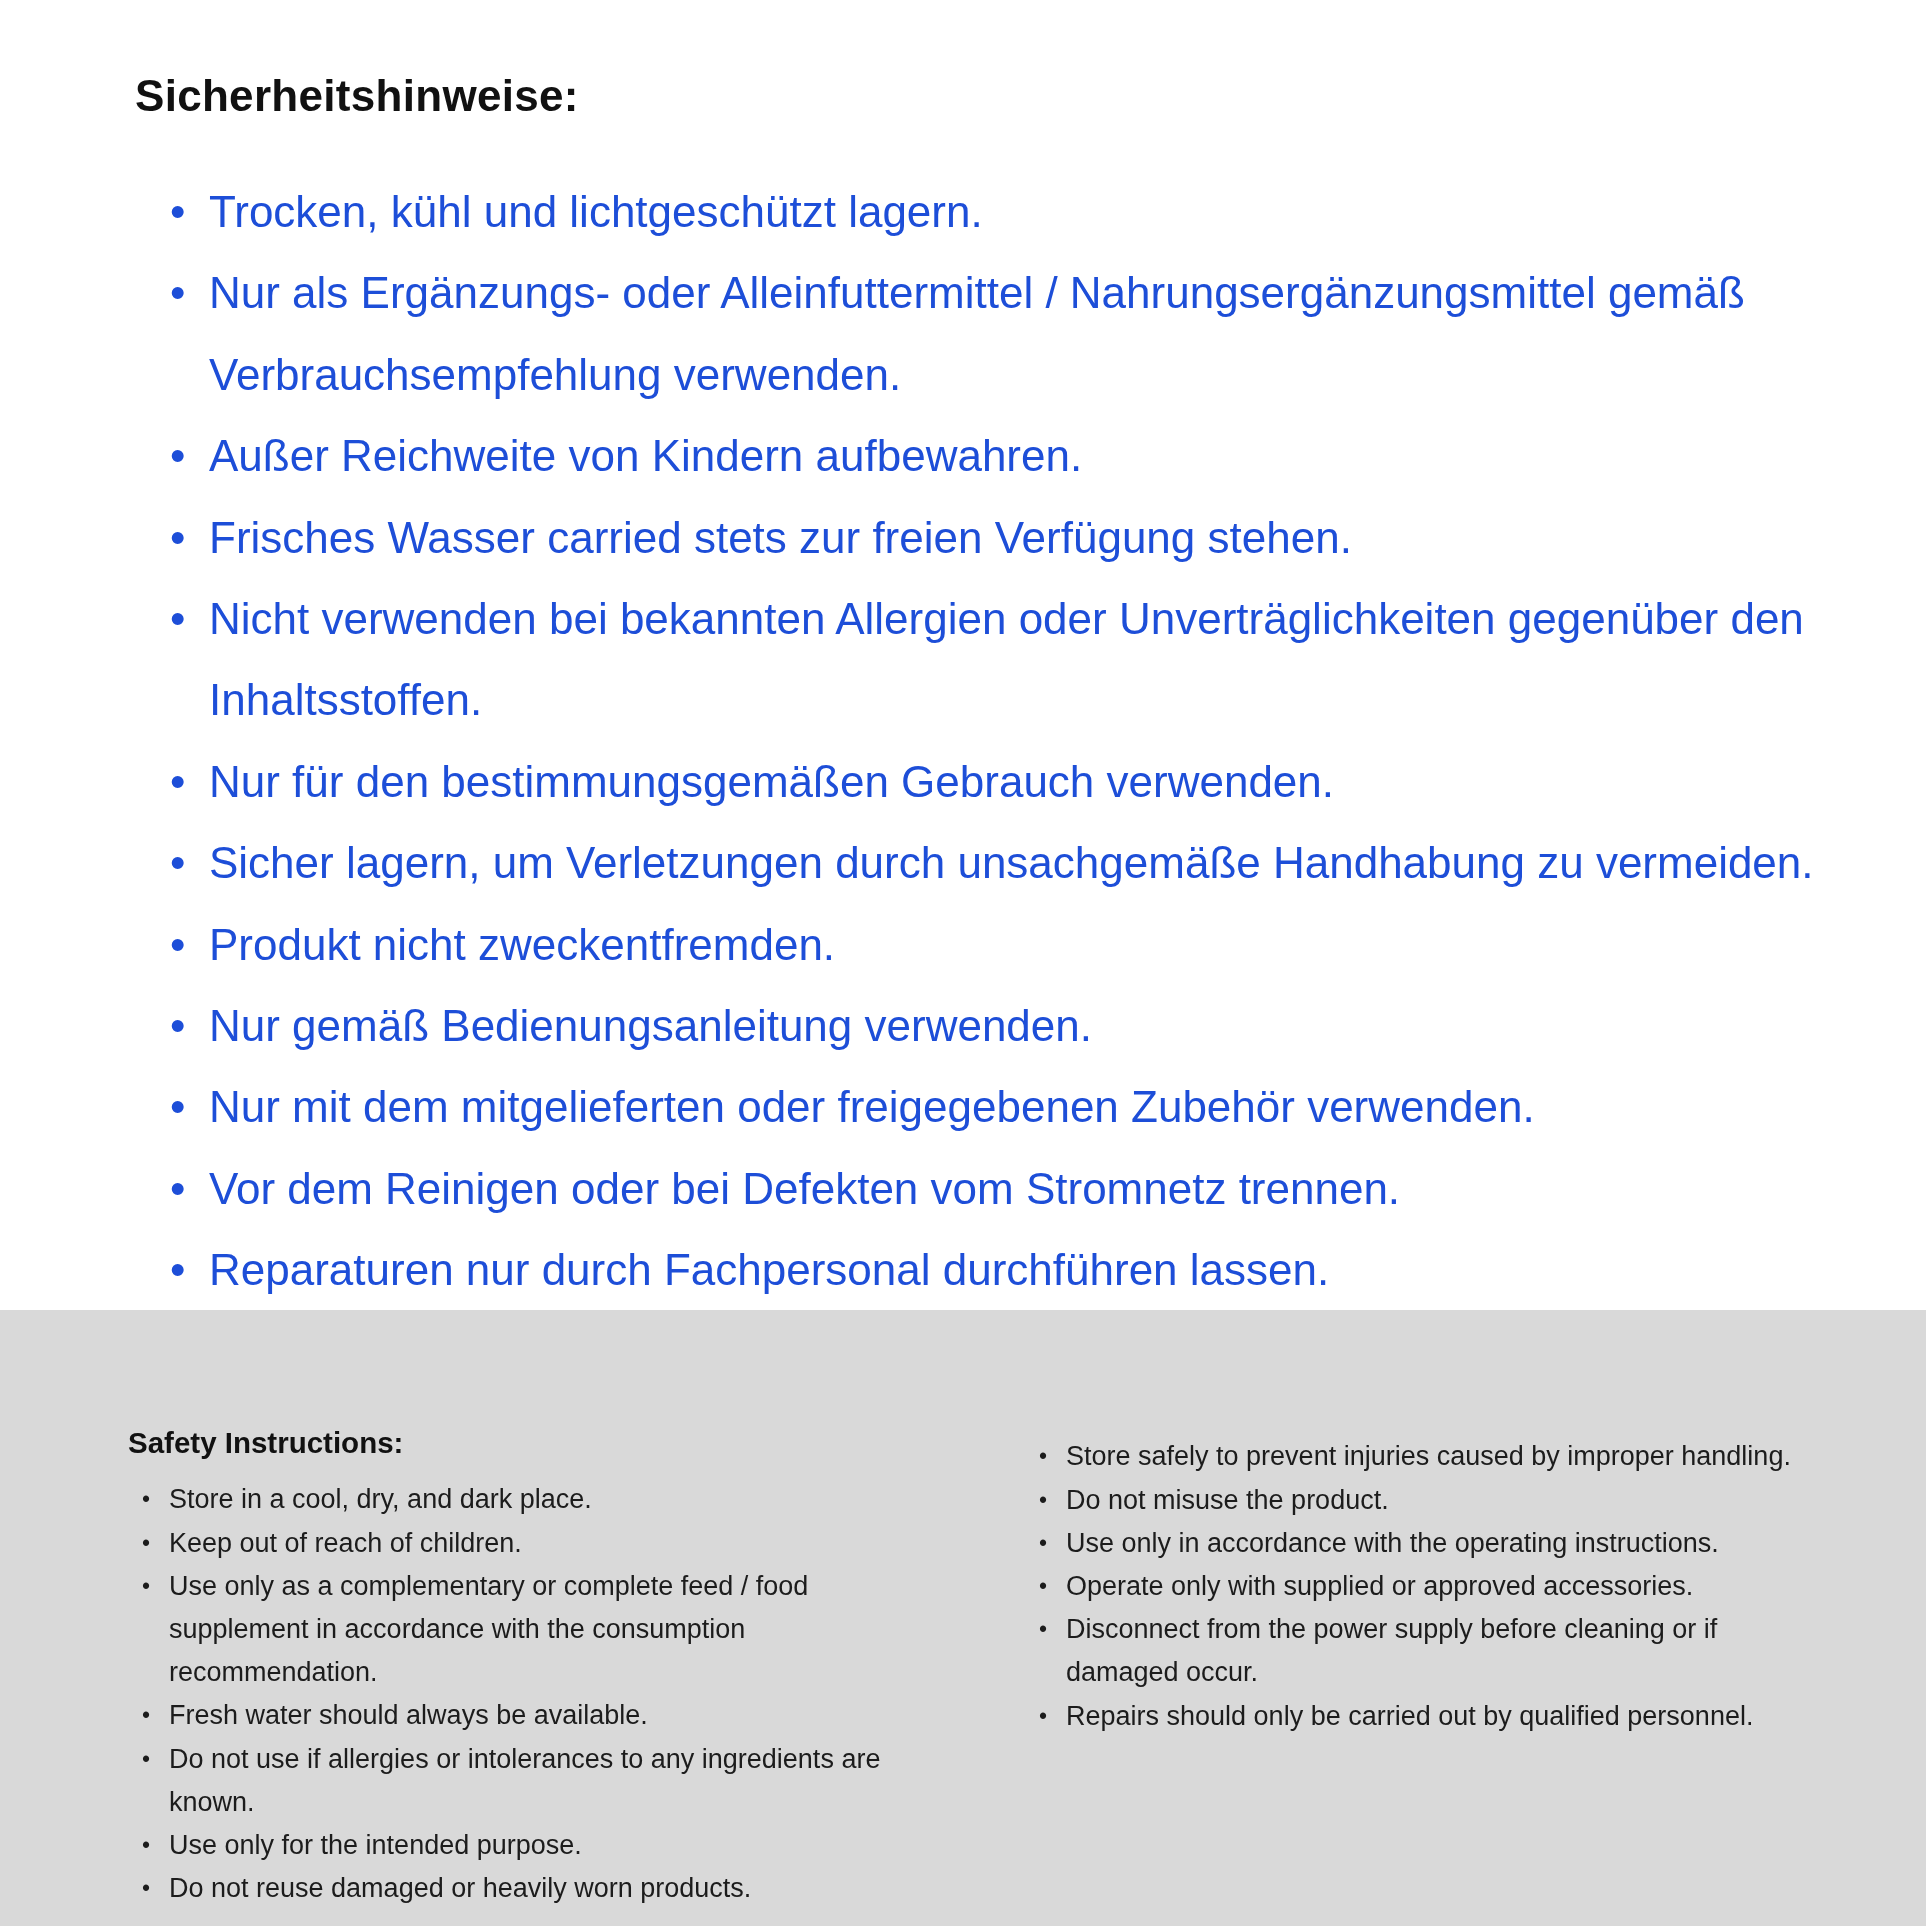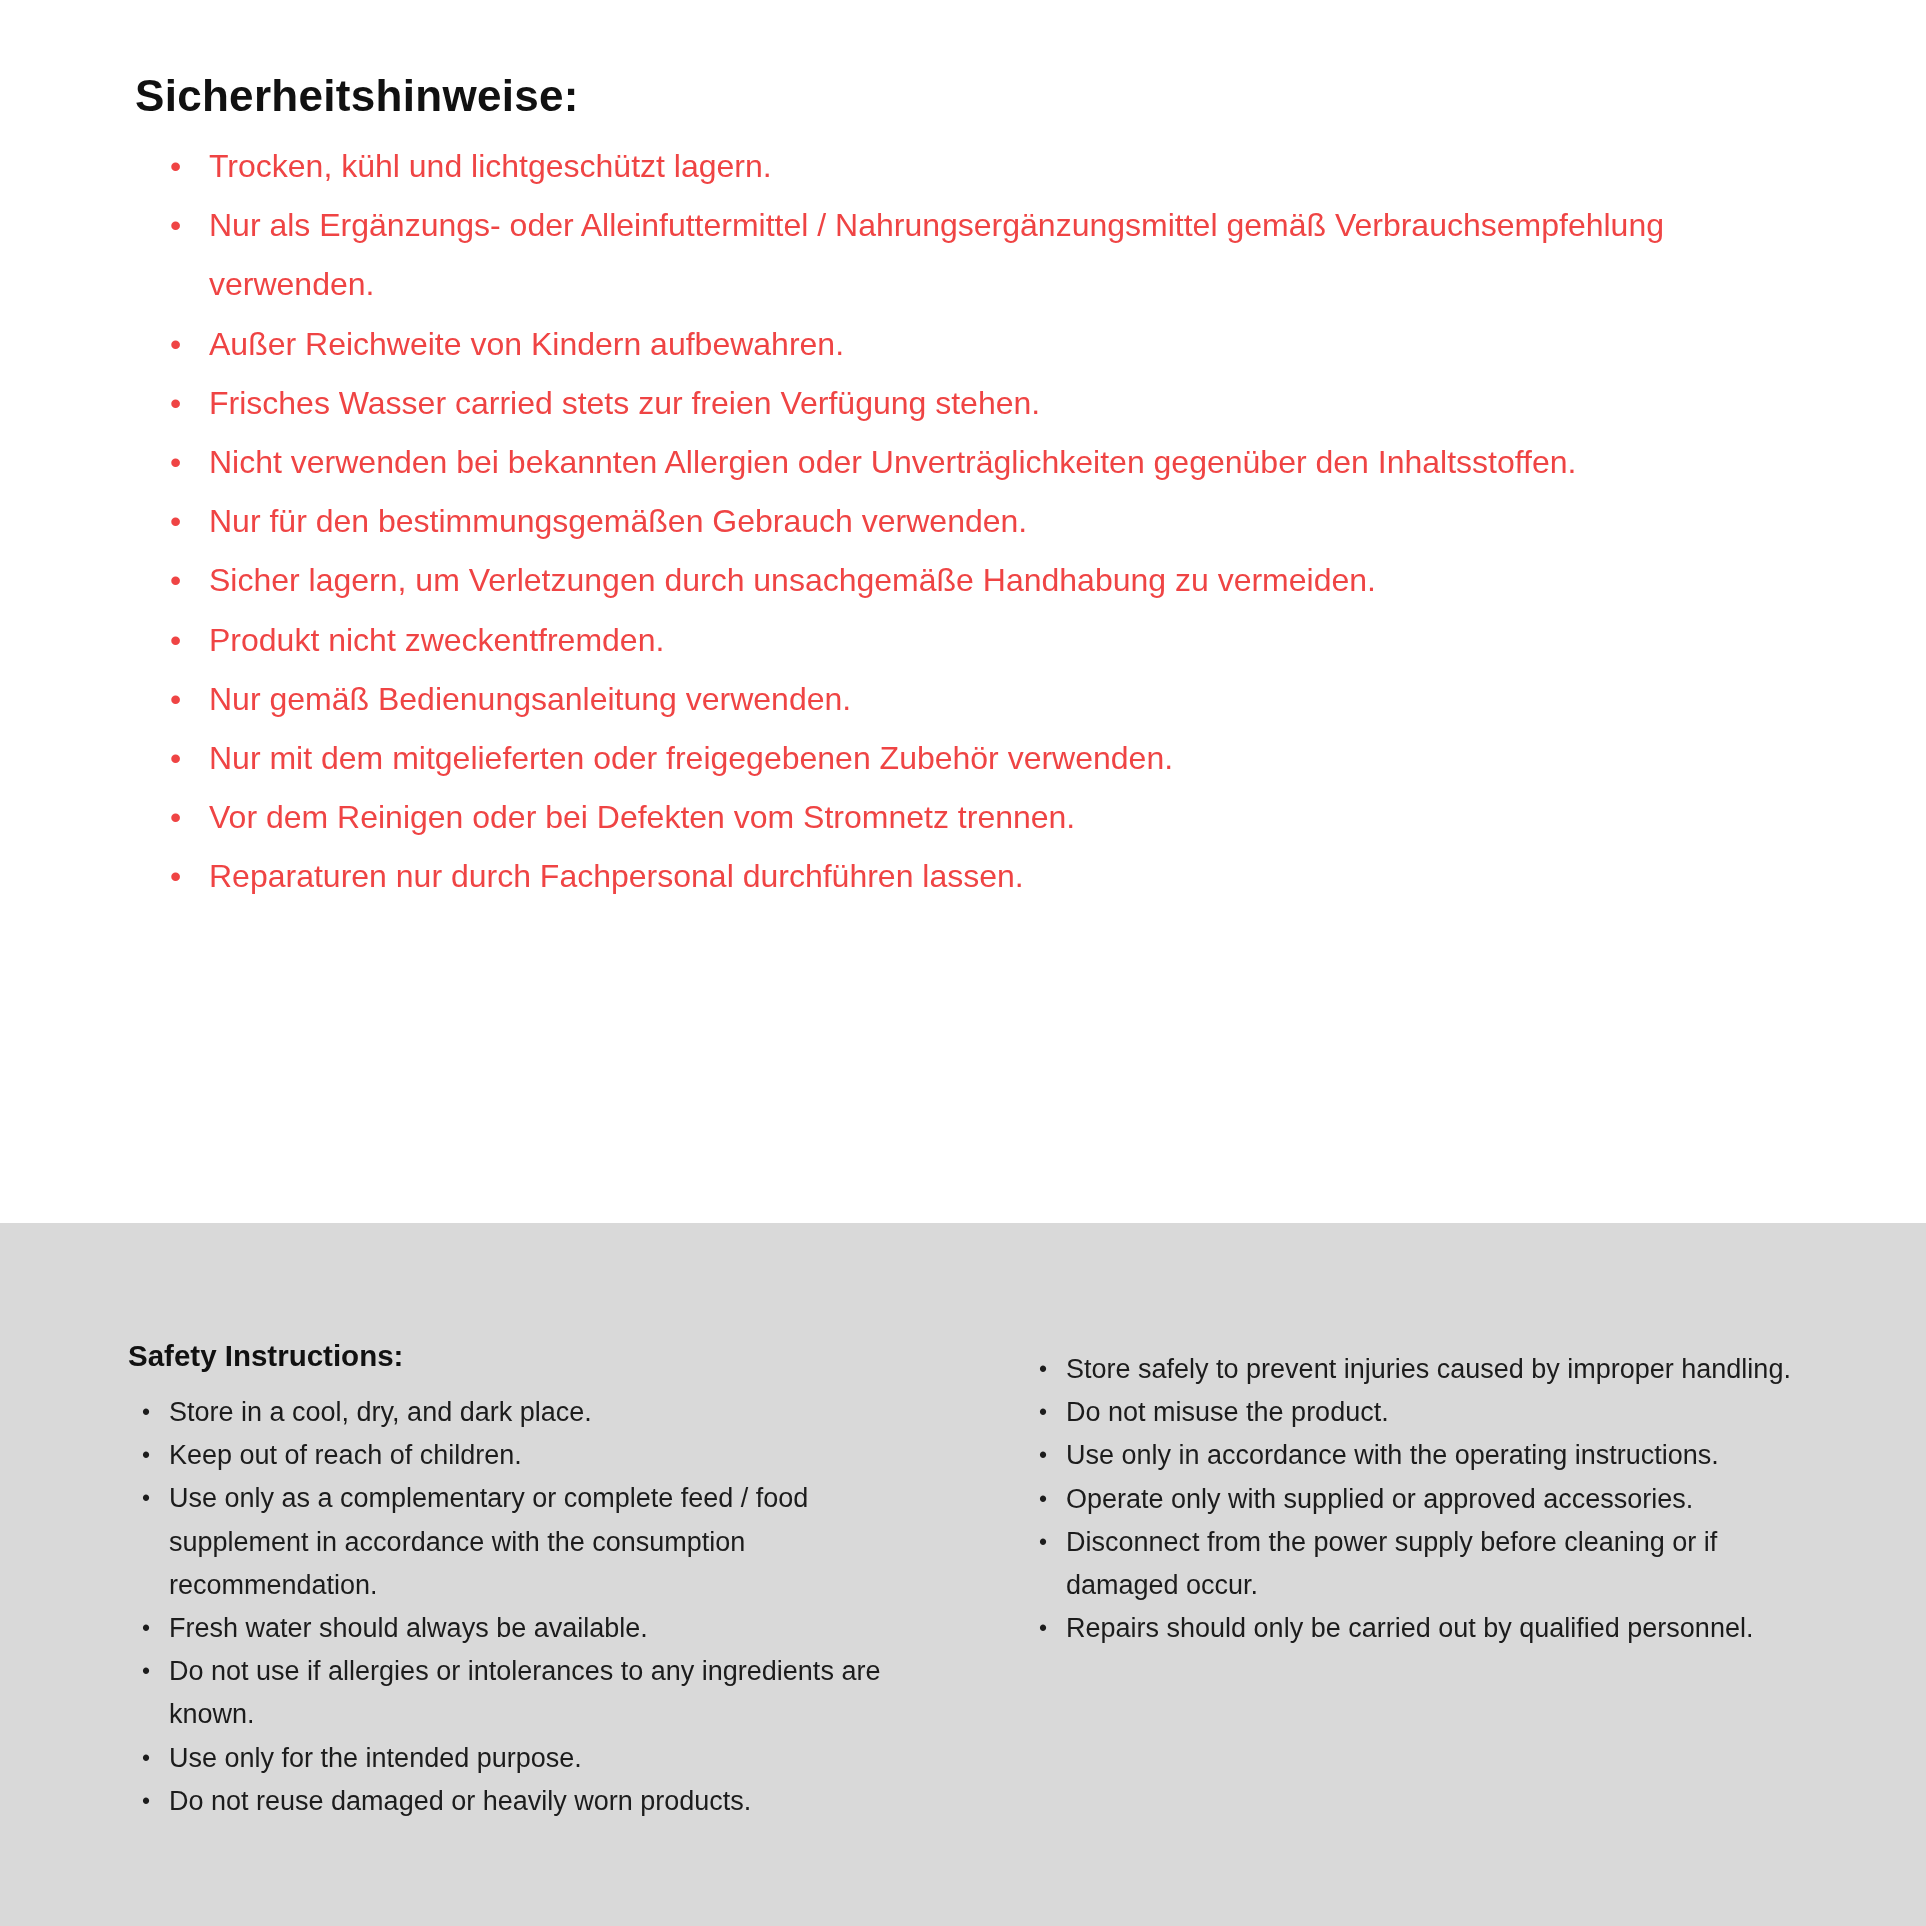--- a/index.html
+++ b/index.html
@@ -19,33 +19,33 @@
 
   
   .german-section {
     flex: 0 0 auto;
     padding: 71px 109px 0 135px;
   }
   .german-heading {
     font-size: 44px;
     font-weight: 700;
     letter-spacing: 0.3px;
-    margin-bottom: 16px;
+    margin-bottom: 50px;
     color: #111111;
   }
   .de-list {
     list-style: none;
     margin-left: 35px;
   }
   .de-list li {
     position: relative;
-    font-size: 32px;
+    font-size: 44px;
     line-height: 1.85;
     padding-left: 39px;
-    color: #ef4444;
+    color: #1d4ed8;
   }
   .de-list li::before {
     content: "\2022";
     position: absolute;
     left: 0;
     top: 0;
   }
 
   
   .english-section {

